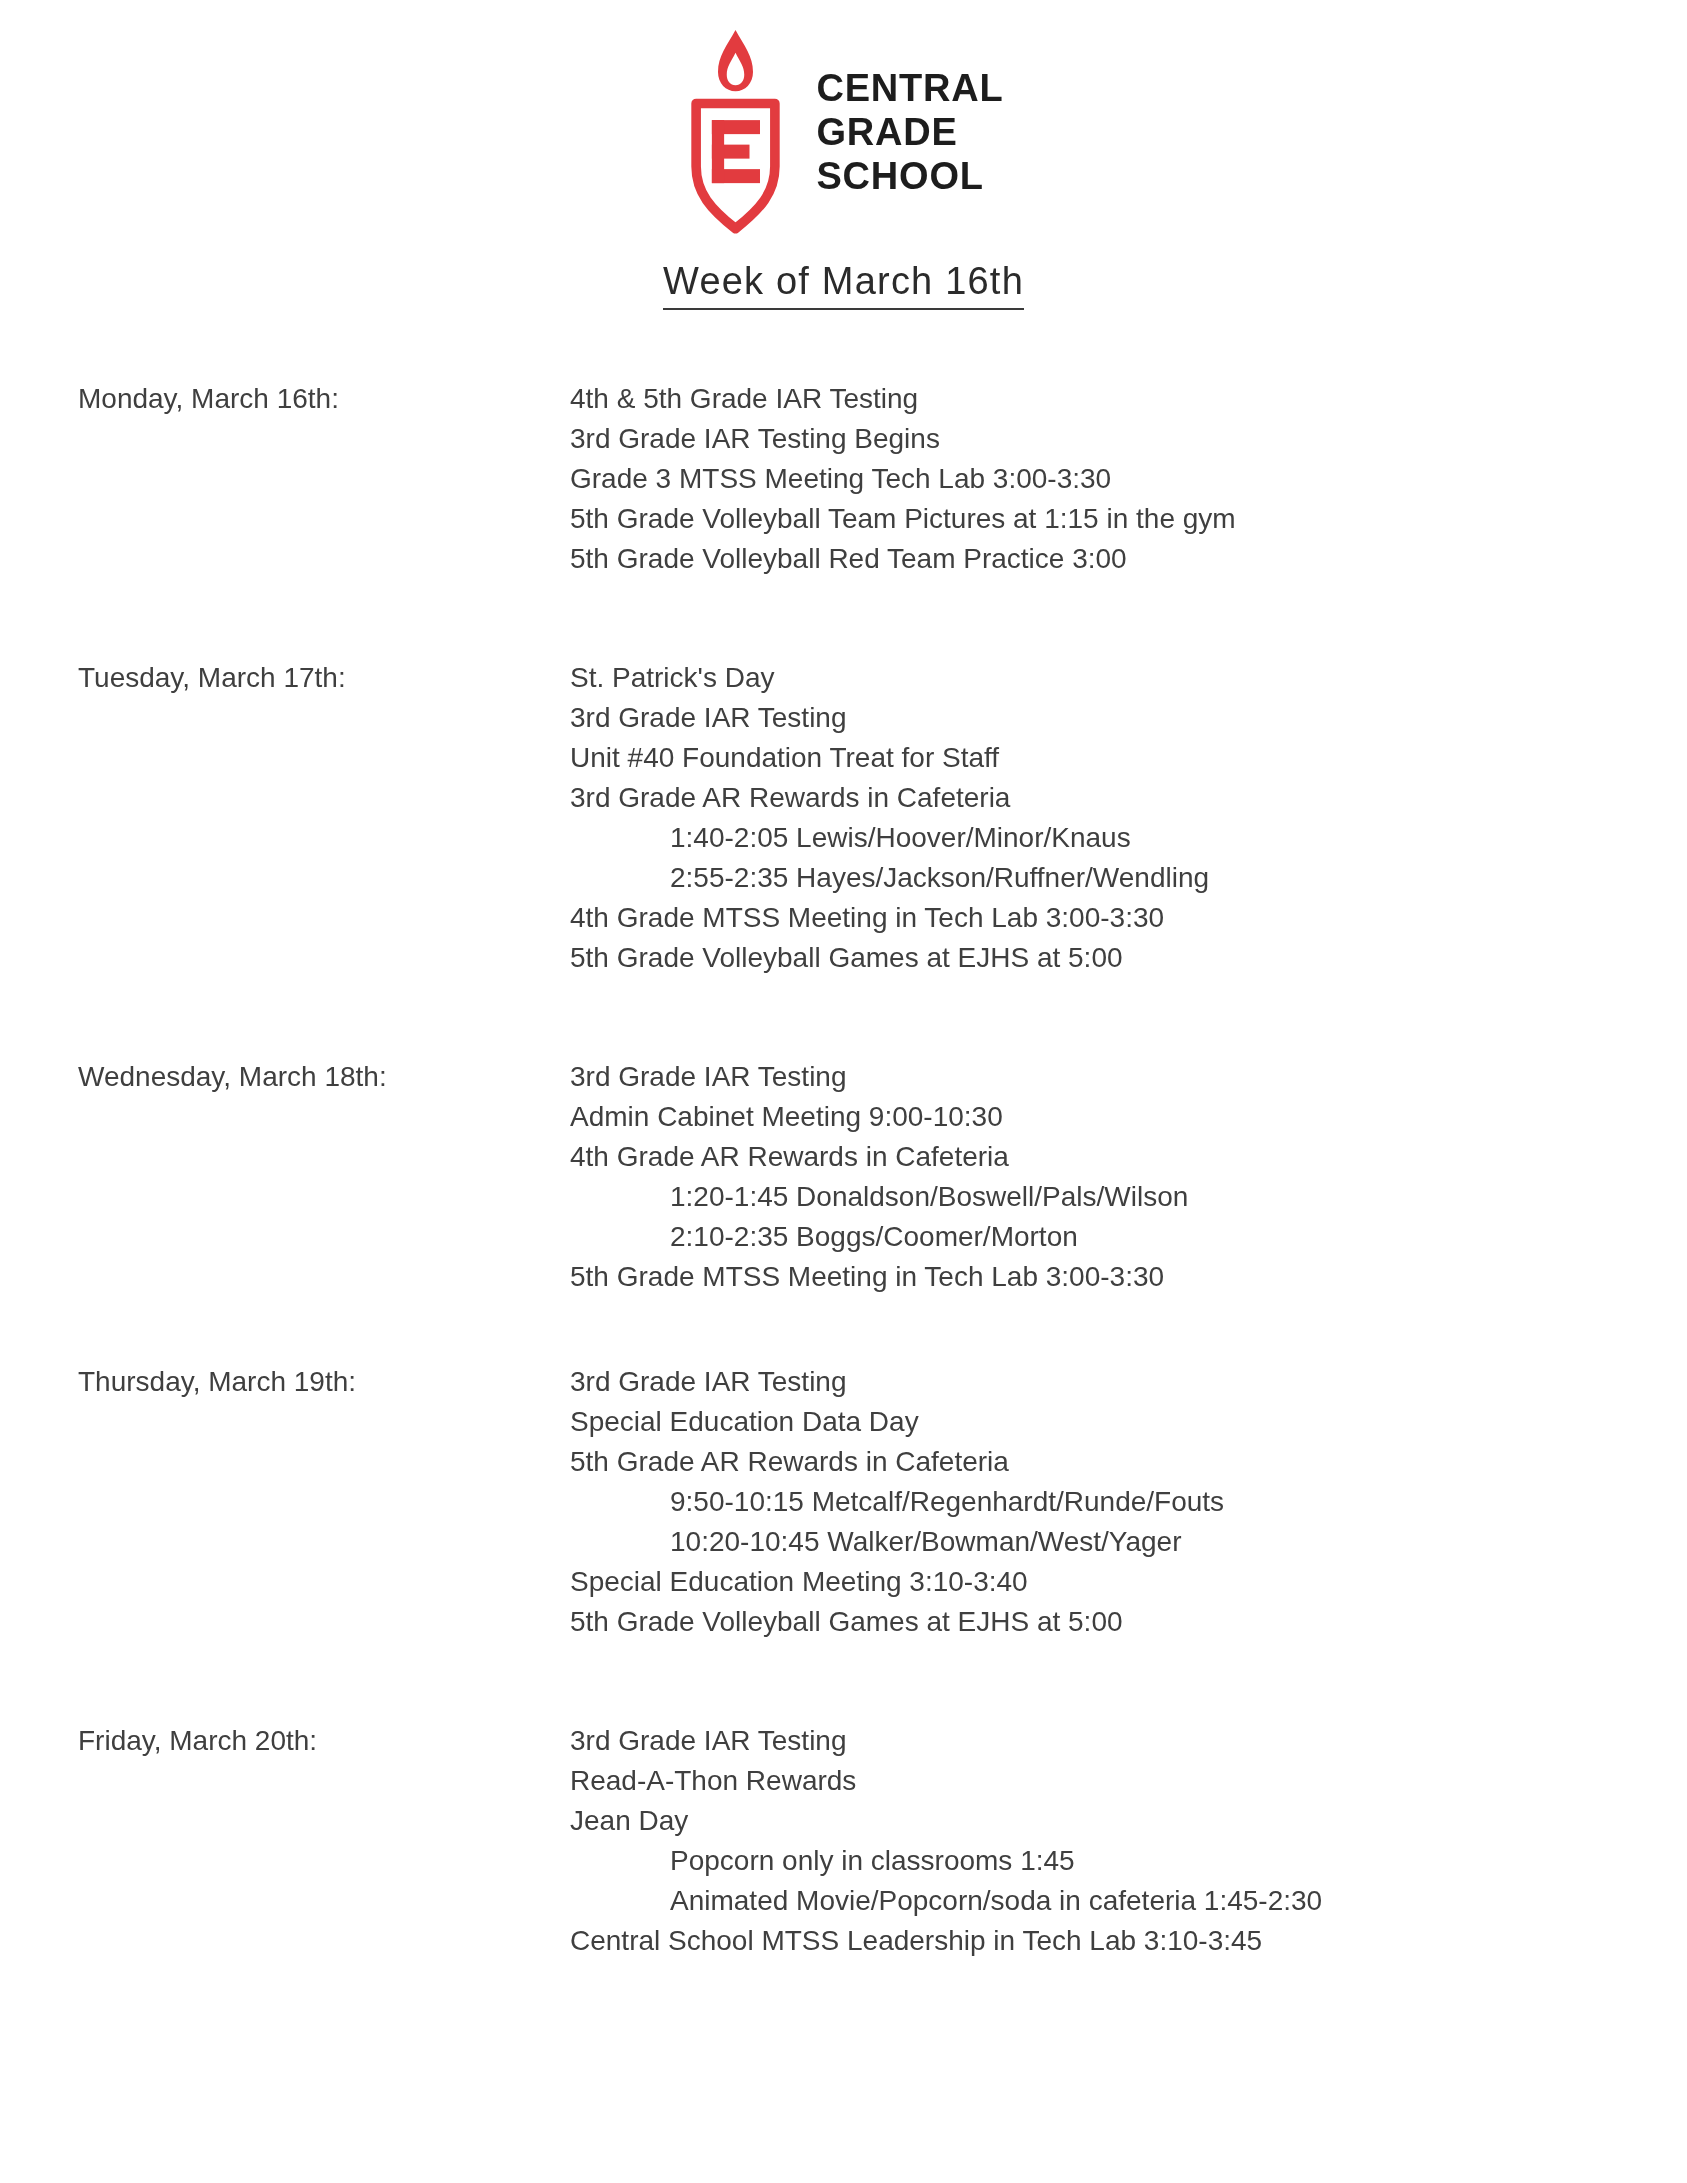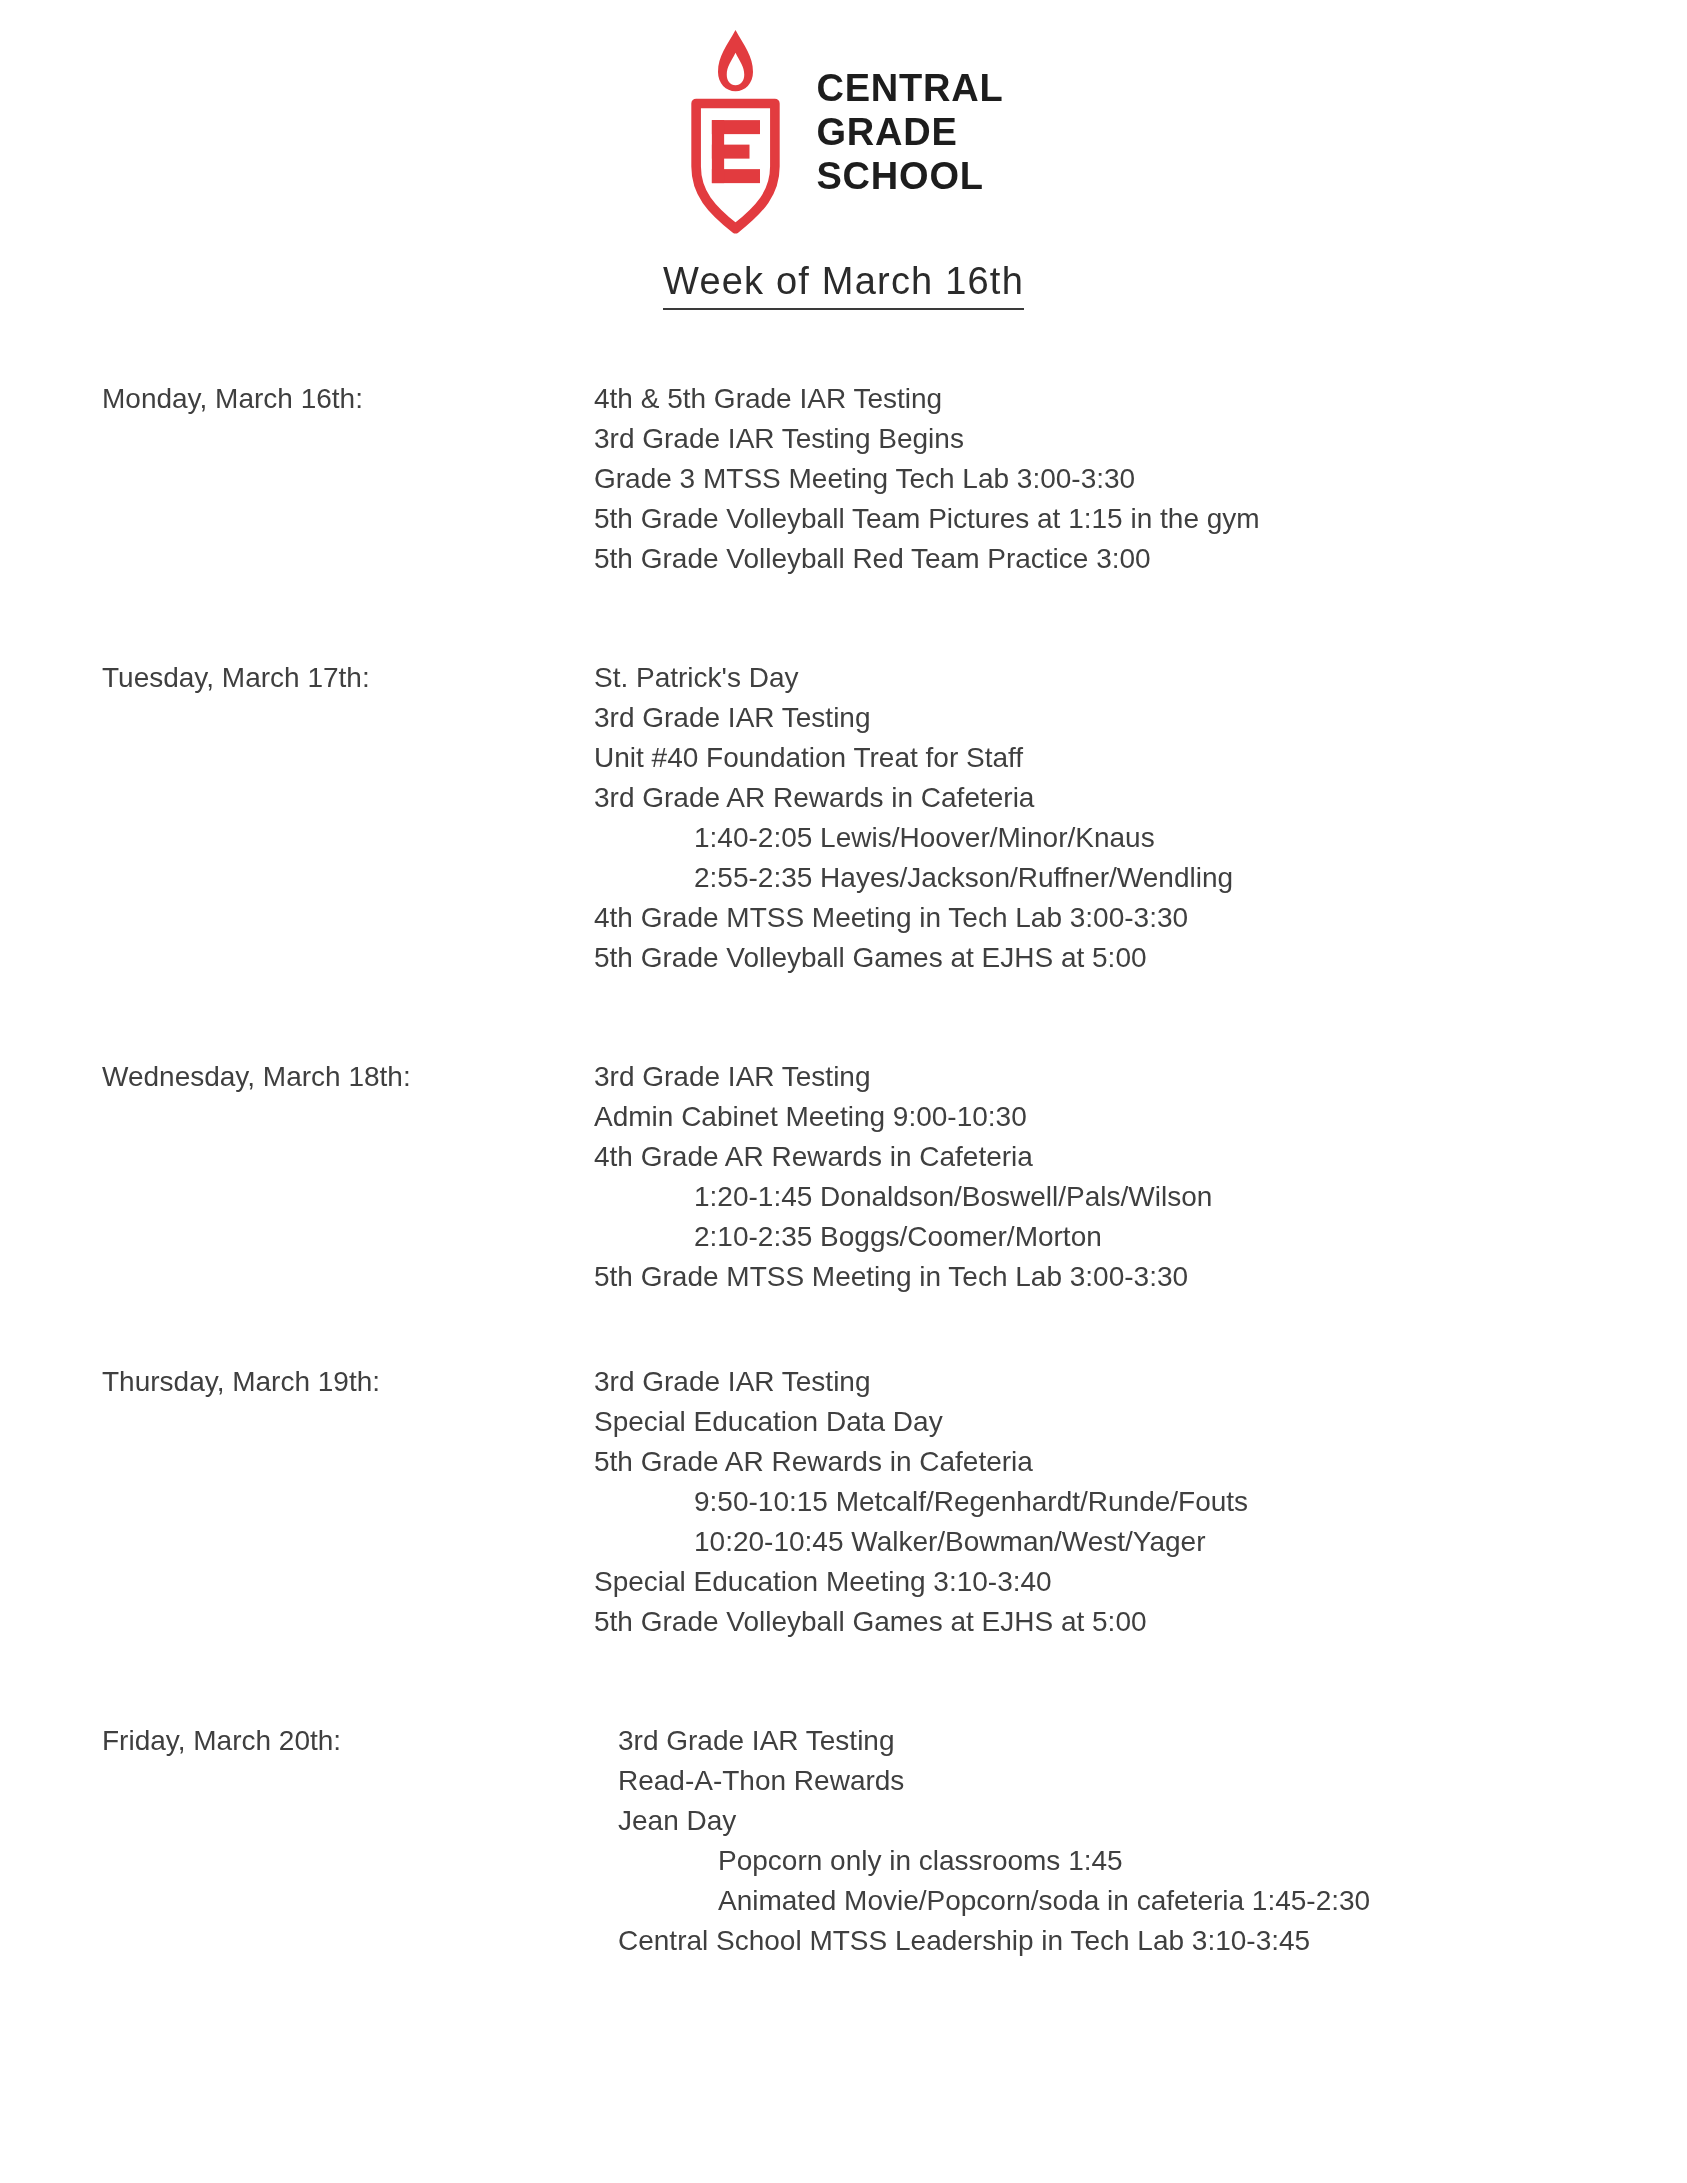--- a/index.html
+++ b/index.html
@@ -52,34 +52,33 @@
     font-size:38px;
     letter-spacing:1.2px;
     color:var(--title-color);
     border-bottom:2.5px solid #3a3a3a;
     padding-bottom:5px;
     font-weight:500;
   }
   
   .schedule{
     margin-top:69px;
-    padding-left:102px;
+    padding-left:78px;
     padding-right:82px;
   }
   .day-block{
     display:flex;
     align-items:flex-start;
     margin-bottom:79px;
   }
   .day-block:nth-child(3){
     margin-bottom:65px;
   }
   .day-block:last-child{
     margin-bottom:0;
-    gap:24px;
   }
   .day-label{
     width:492px;
     flex:0 0 auto;
     font-size:28px;
     line-height:40px;
   }
   .day-events{
     flex:1 1 auto;
   }

